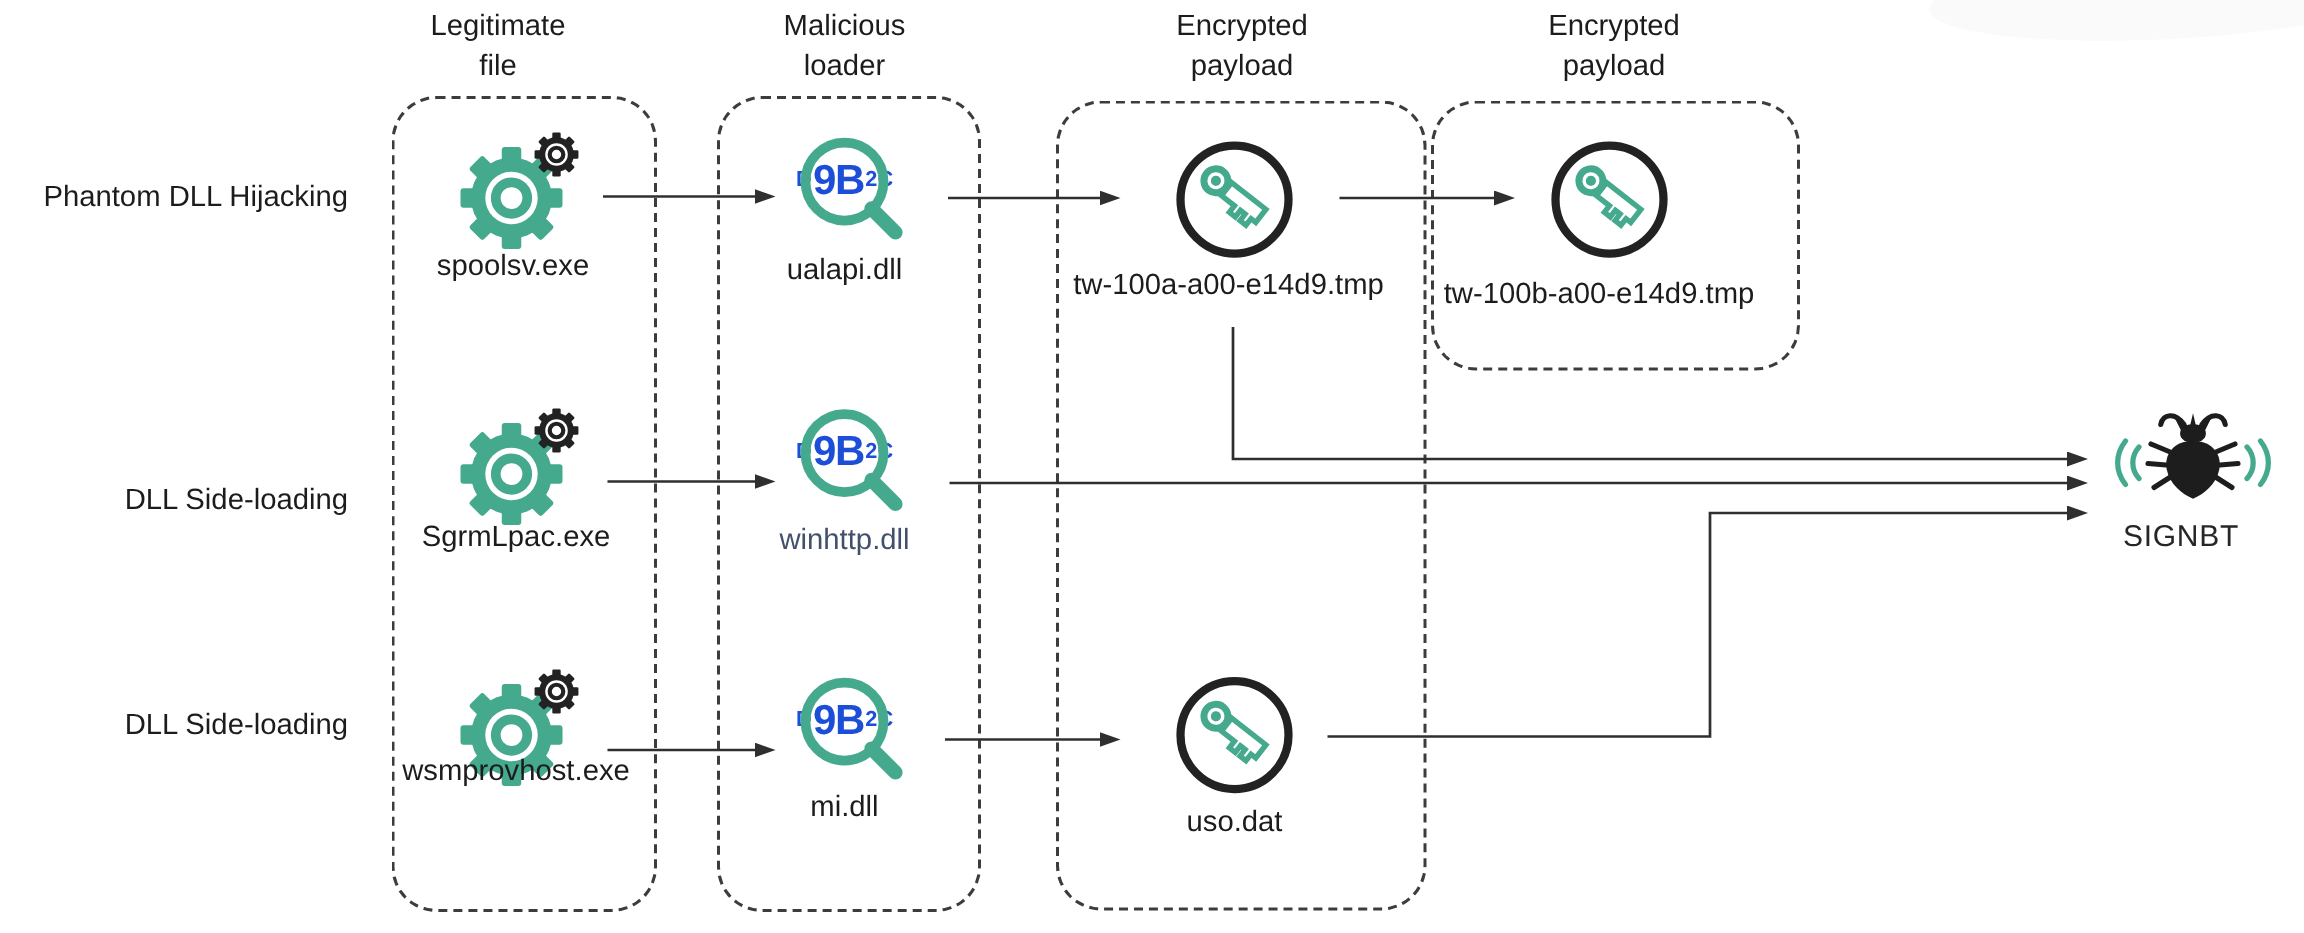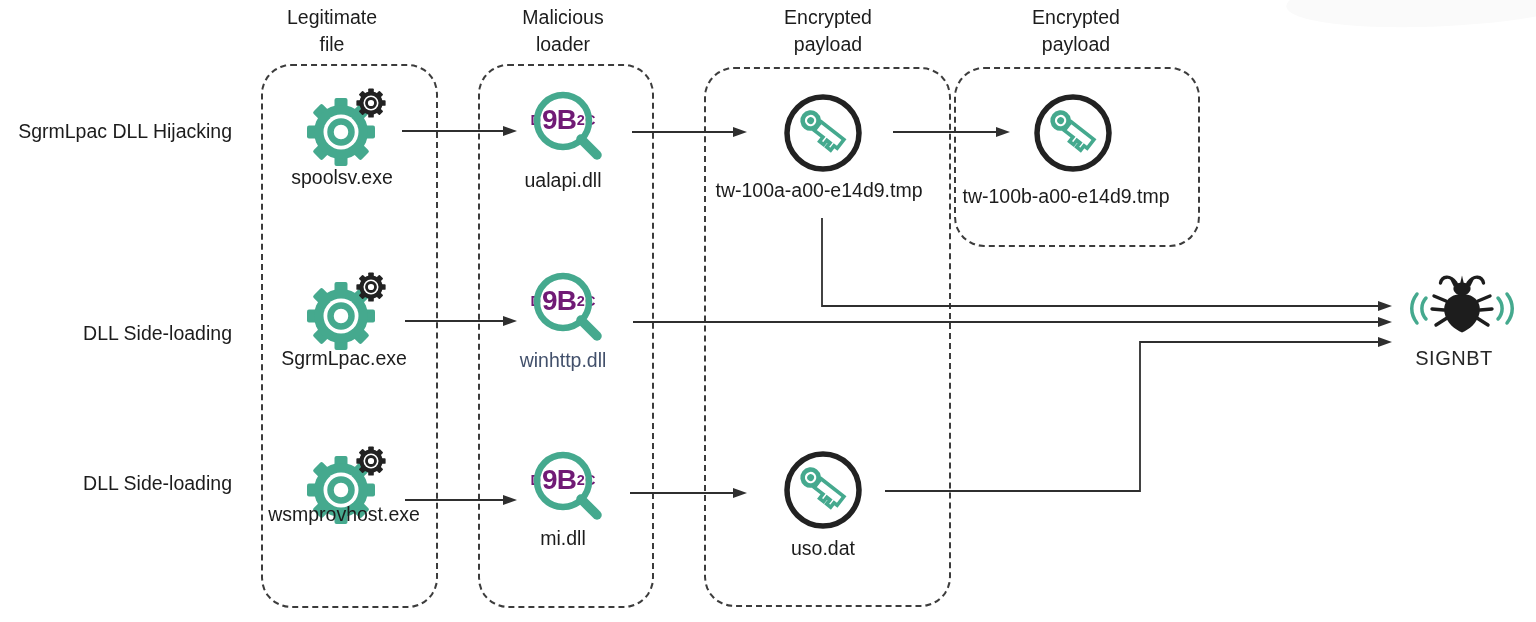--- a/index.html
+++ b/index.html
@@ -11,21 +11,21 @@
   .corner{position:absolute;top:-30px;right:-70px;width:320px;height:56px;
     background:#fafafa;border-radius:50%;transform:rotate(-3deg);z-index:0;}
   .box{position:absolute;border:2.4px dashed #3c3c3c;border-radius:30px;z-index:1;background:transparent;}
   .hdr{position:absolute;transform:translateX(-50%);width:min-content;text-align:center;
     font-size:19.5px;line-height:27px;top:4px;z-index:4;}
   .tech{position:absolute;left:8px;width:224px;text-align:right;font-size:19.5px;z-index:4;}
   .lbl{position:absolute;transform:translateX(-50%);white-space:nowrap;font-size:19.5px;z-index:4;}
   .lbl.blue{color:var(--loader-label,#42506b);}
   .siglbl{font-size:20px;letter-spacing:.5px;color:#262626;}
   .hex{position:absolute;transform:translate(-50%,-50%);display:flex;align-items:center;
-    font-weight:700;color:#701a75;z-index:2;line-height:1;}
+    font-weight:700;color:#1d4ed8;z-index:2;line-height:1;}
   .hex .sm{font-size:14.5px;}
   .hex .bg{font-size:28px;letter-spacing:-1px;margin:0 1px;}
   svg.ic{position:absolute;z-index:3;overflow:visible;}
   svg.overlay{position:absolute;left:0;top:0;z-index:2;}
 </style>
 </head>
 <body>
 
 <div class="corner"></div>
 
@@ -93,21 +93,21 @@
 <div class="box" style="left:261px;top:64px;width:173px;height:540px"></div>
 <div class="box" style="left:478px;top:64px;width:172px;height:540px"></div>
 <div class="box" style="left:704px;top:67px;width:243px;height:536px"></div>
 <div class="box" style="left:954px;top:67px;width:242px;height:176px"></div>
 
 <div class="hdr" style="left:332px">Legitimate file</div>
 <div class="hdr" style="left:563px">Malicious loader</div>
 <div class="hdr" style="left:828px">Encrypted payload</div>
 <div class="hdr" style="left:1076px">Encrypted payload</div>
 
-<div class="tech" style="top:120px">SgrmLpac DLL Hijacking</div>
+<div class="tech" style="top:120px">Phantom DLL Hijacking</div>
 <div class="tech" style="top:322px">DLL Side-loading</div>
 <div class="tech" style="top:472px">DLL Side-loading</div>
 
 <svg class="overlay" width="1536" height="622">
   <defs>
     <marker id="ah" viewBox="0 0 14 10" markerWidth="14" markerHeight="10" refX="3" refY="5" orient="auto" markerUnits="userSpaceOnUse">
       <path d="M0,0 L14,5 L0,10 Z" fill="#2f2f2f"></path>
     </marker>
   </defs>
   <g fill="none" stroke="#2f2f2f" stroke-width="1.8">

